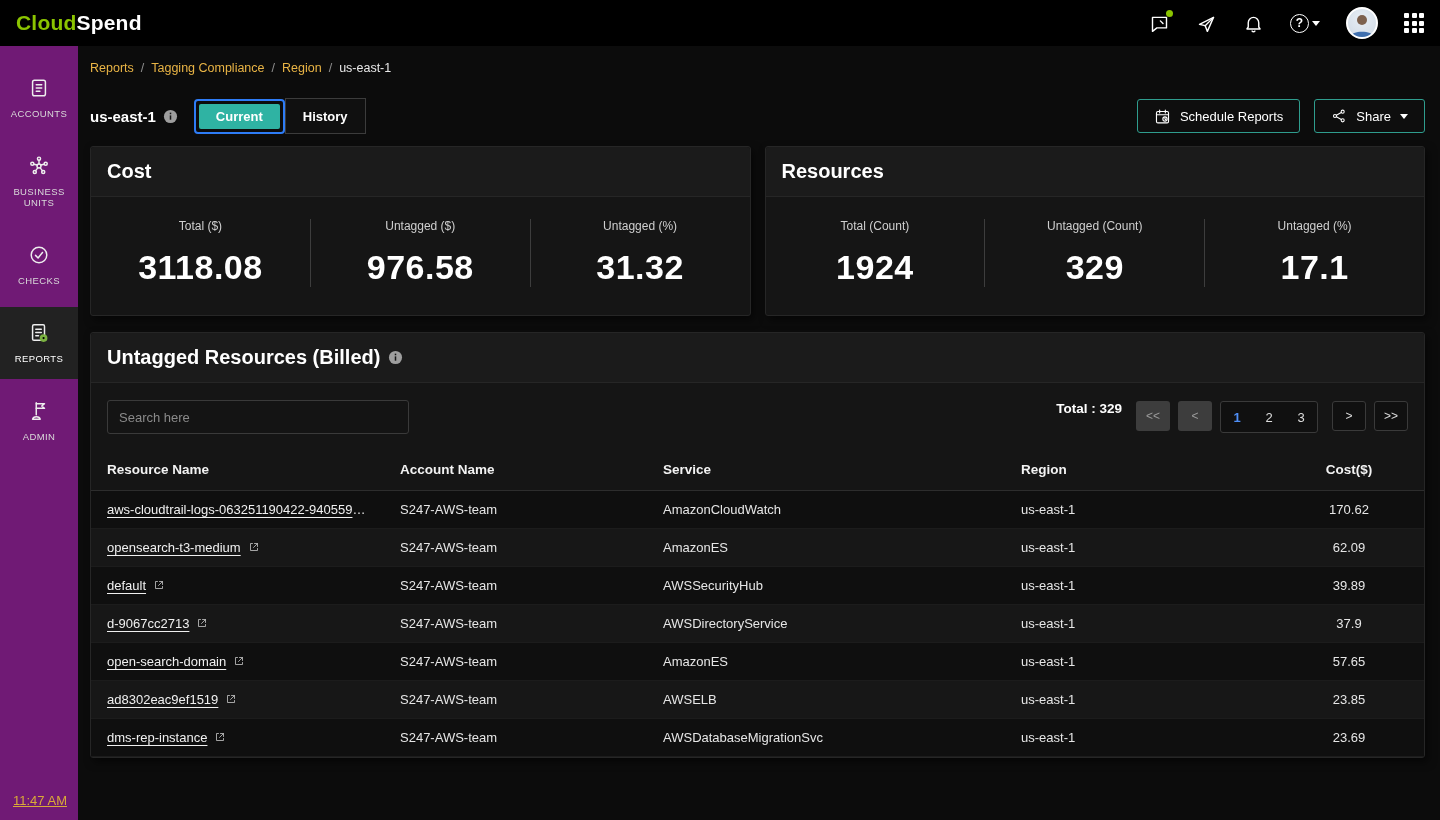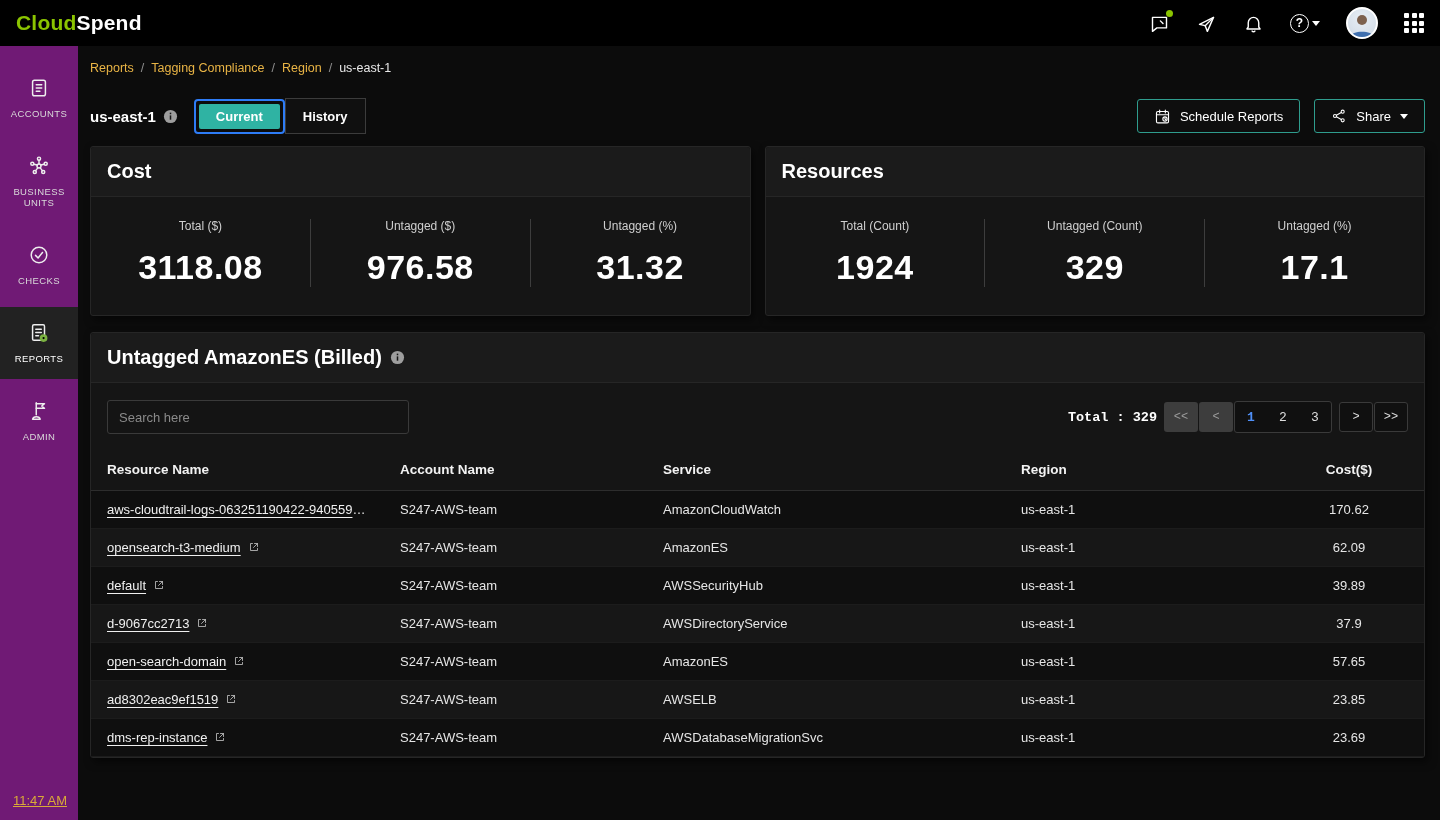--- a/index.html
+++ b/index.html
@@ -91,21 +91,21 @@
   .stat-value { font-size:34px; font-weight:bold; color:#fff; letter-spacing:.5px; }
 
   
   .table-card { margin-top:16px; }
   .toolbar { display:flex; align-items:center; padding:17px 16px 15px; }
   .search-input {
     width:302px; height:34px; background:#141414; border:1px solid #3a3a3a; border-radius:3px;
     color:#ddd; padding:0 11px; font-size:13px; font-family:"Liberation Sans", sans-serif; outline:none;
   }
   .search-input::placeholder { color:#8a8a8a; }
-  .pager { margin-left:auto; display:flex; align-items:center; gap:1px;font-family:Liberation Mono, monospace; }
+  .pager { margin-left:auto; display:flex; align-items:flex-start; gap:8px; }
   .pager-total { font-size:13.5px; font-weight:bold; color:#fff; margin-right:6px; }
   .pg { min-width:34px; height:30px; border-radius:3px; font-size:12px; display:flex; align-items:center; justify-content:center; }
   .pg.muted { background:#3d3d3d; color:#9b9b9b; }
   .pg.dark { background:#101010; border:1px solid #3a3a3a; color:#ddd; }
   .pages { display:flex; border:1px solid #3a3a3a; border-radius:3px; background:#101010; height:32px; overflow:hidden; margin-right:6px; }
   .page-btn { width:32px; color:#ddd; font-size:13px; }
   .page-btn.active { color:#4f8ff7; font-weight:bold; }
 
   table { width:100%; border-collapse:collapse; table-layout:fixed; font-size:13px; }
   thead th {
@@ -317,21 +317,21 @@
         <div class="stat">
           <div class="stat-label">Untagged (%)</div>
           <div class="stat-value">17.1</div>
         </div>
       </div>
     </section>
   </div>
 
   <section class="card table-card">
     <div class="card-head">
-      <span>Untagged AmazonES (Billed)</span>
+      <span>Untagged Resources (Billed)</span>
       <span class="info-ic">
         <svg viewBox="0 0 16 16">
             <circle cx="8" cy="8" r="7" fill="#9e9e9e"></circle>
             <rect x="7.2" y="6.8" width="1.6" height="4.6" fill="#151515"></rect>
             <rect x="7.2" y="3.9" width="1.6" height="1.7" fill="#151515"></rect>
           </svg>
       </span>
     </div>
 
     <div class="toolbar">

